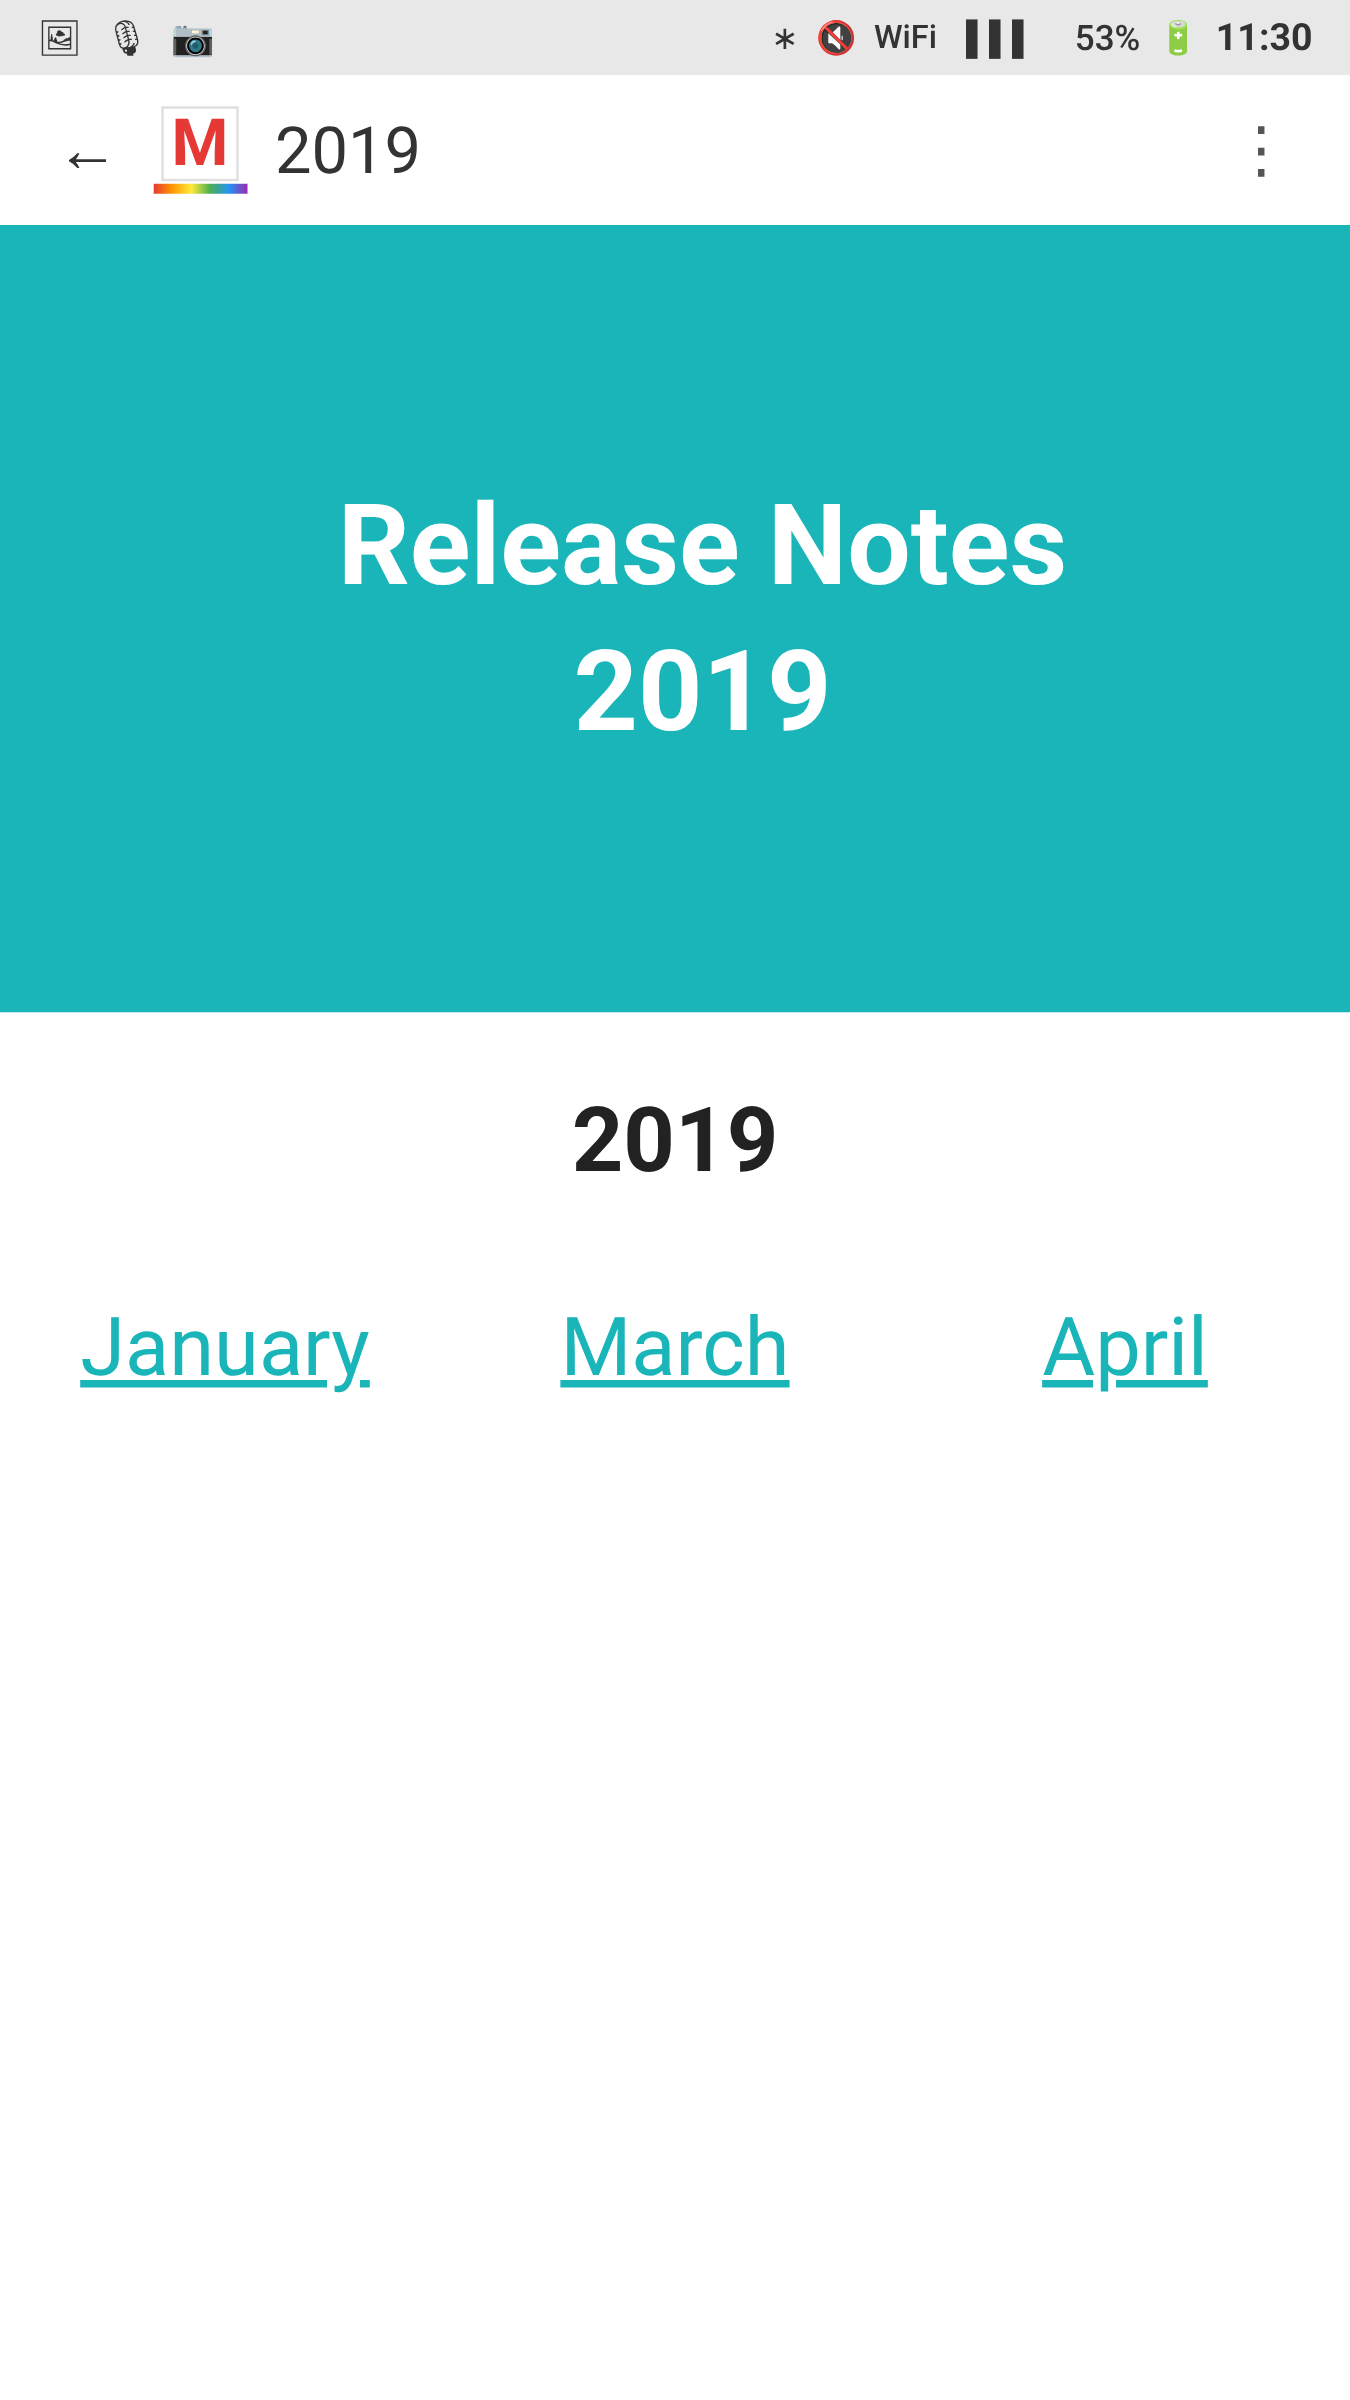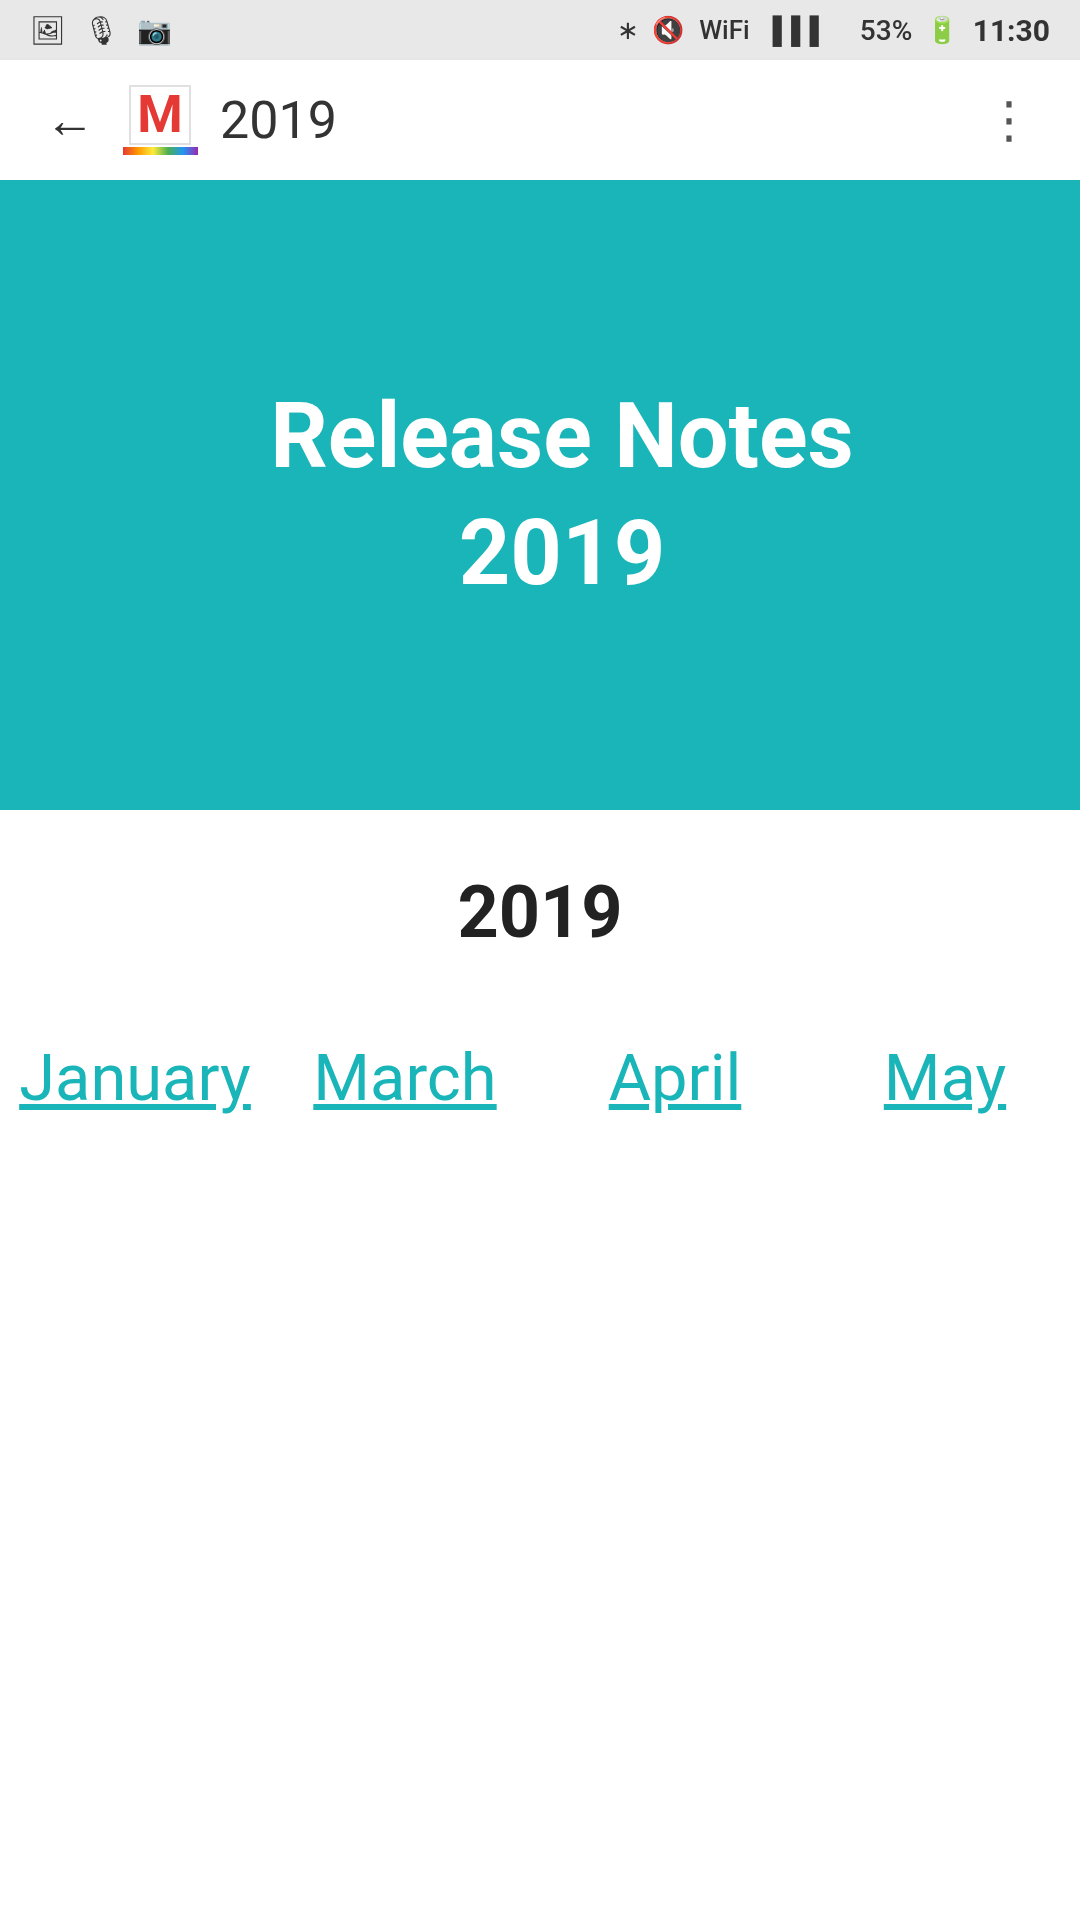--- a/index.html
+++ b/index.html
@@ -224,15 +224,14 @@
   </h1>
 </div>
 
 <div class="content-section">
   <h2 class="year-heading">2019</h2>
 
   <div class="month-list">
     <a class="month-link">January</a>
     <a class="month-link">March</a>
     <a class="month-link">April</a>
-    <a class="month-link">May</a>
   </div>
 </div>
 
 </body></html>

